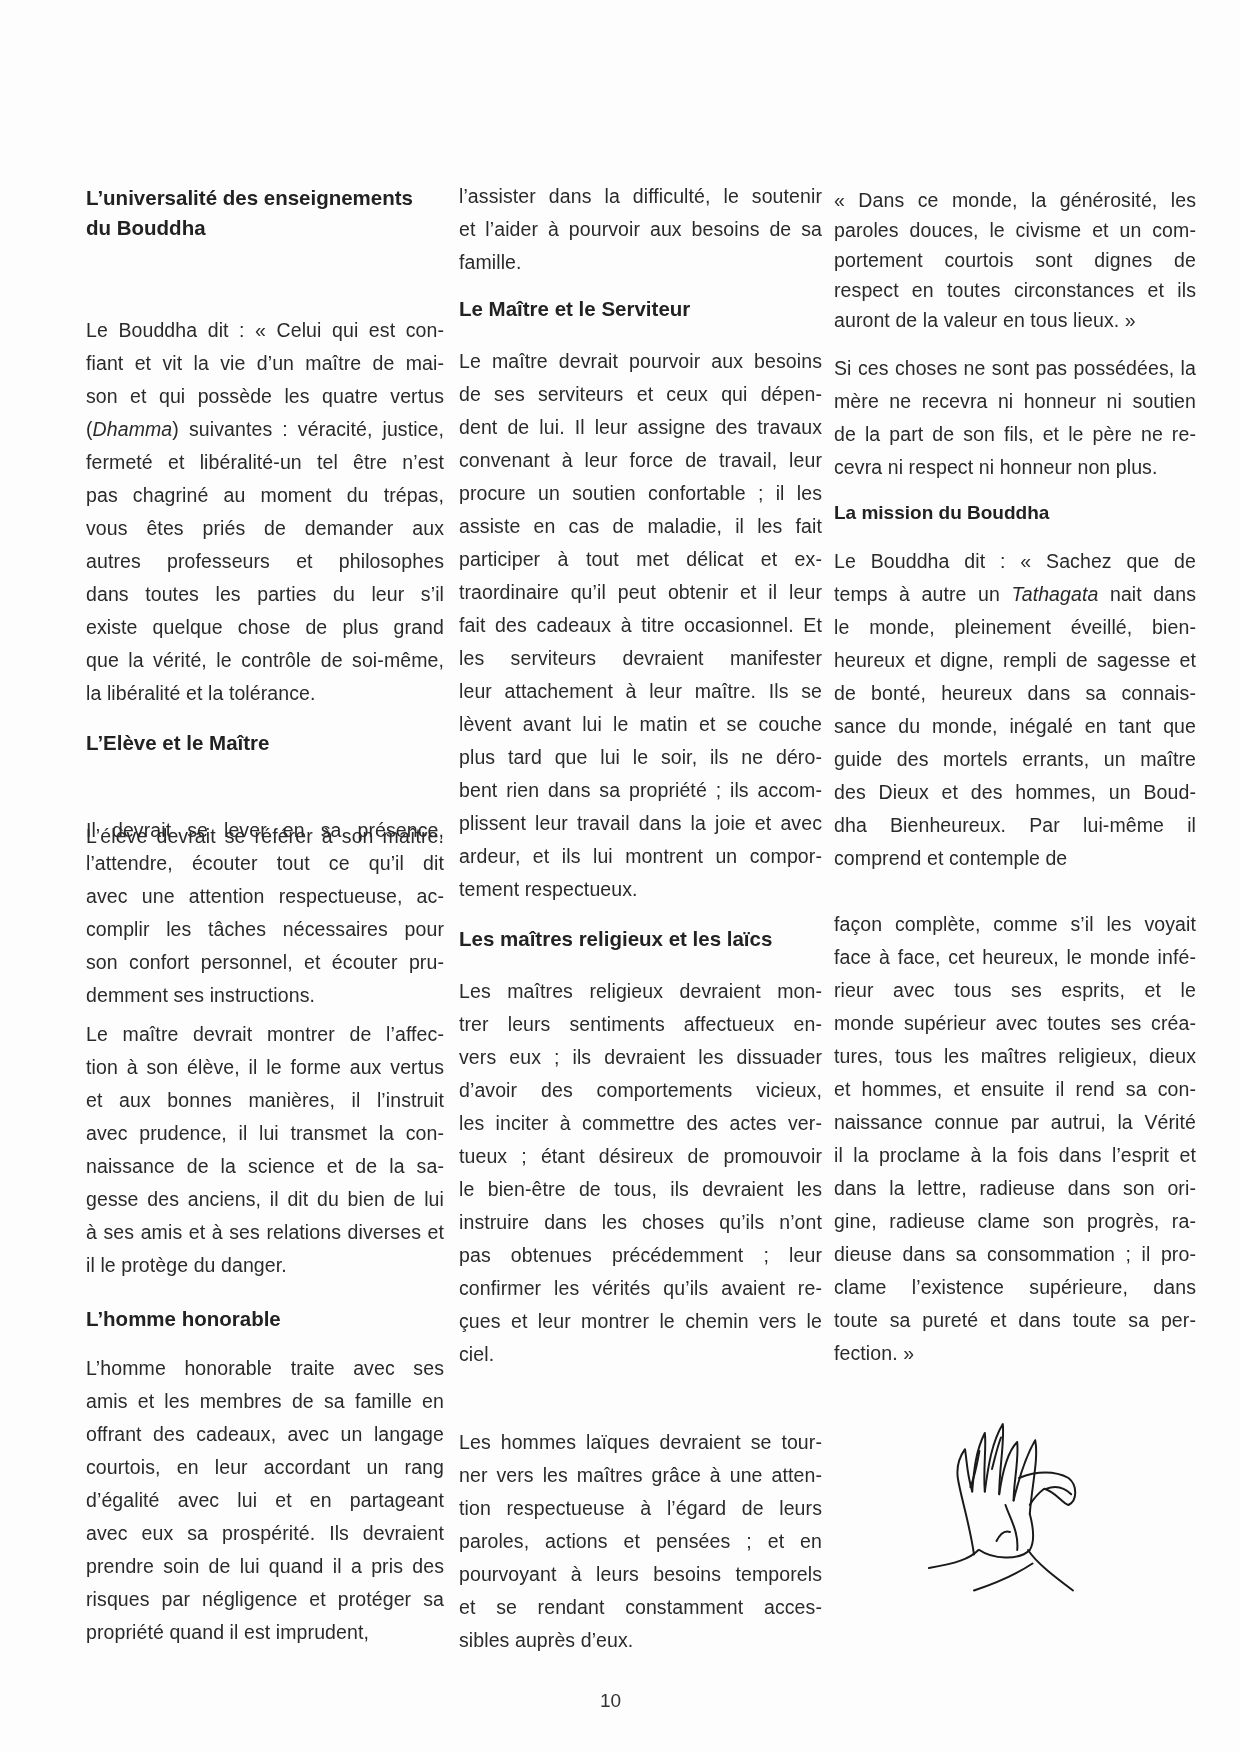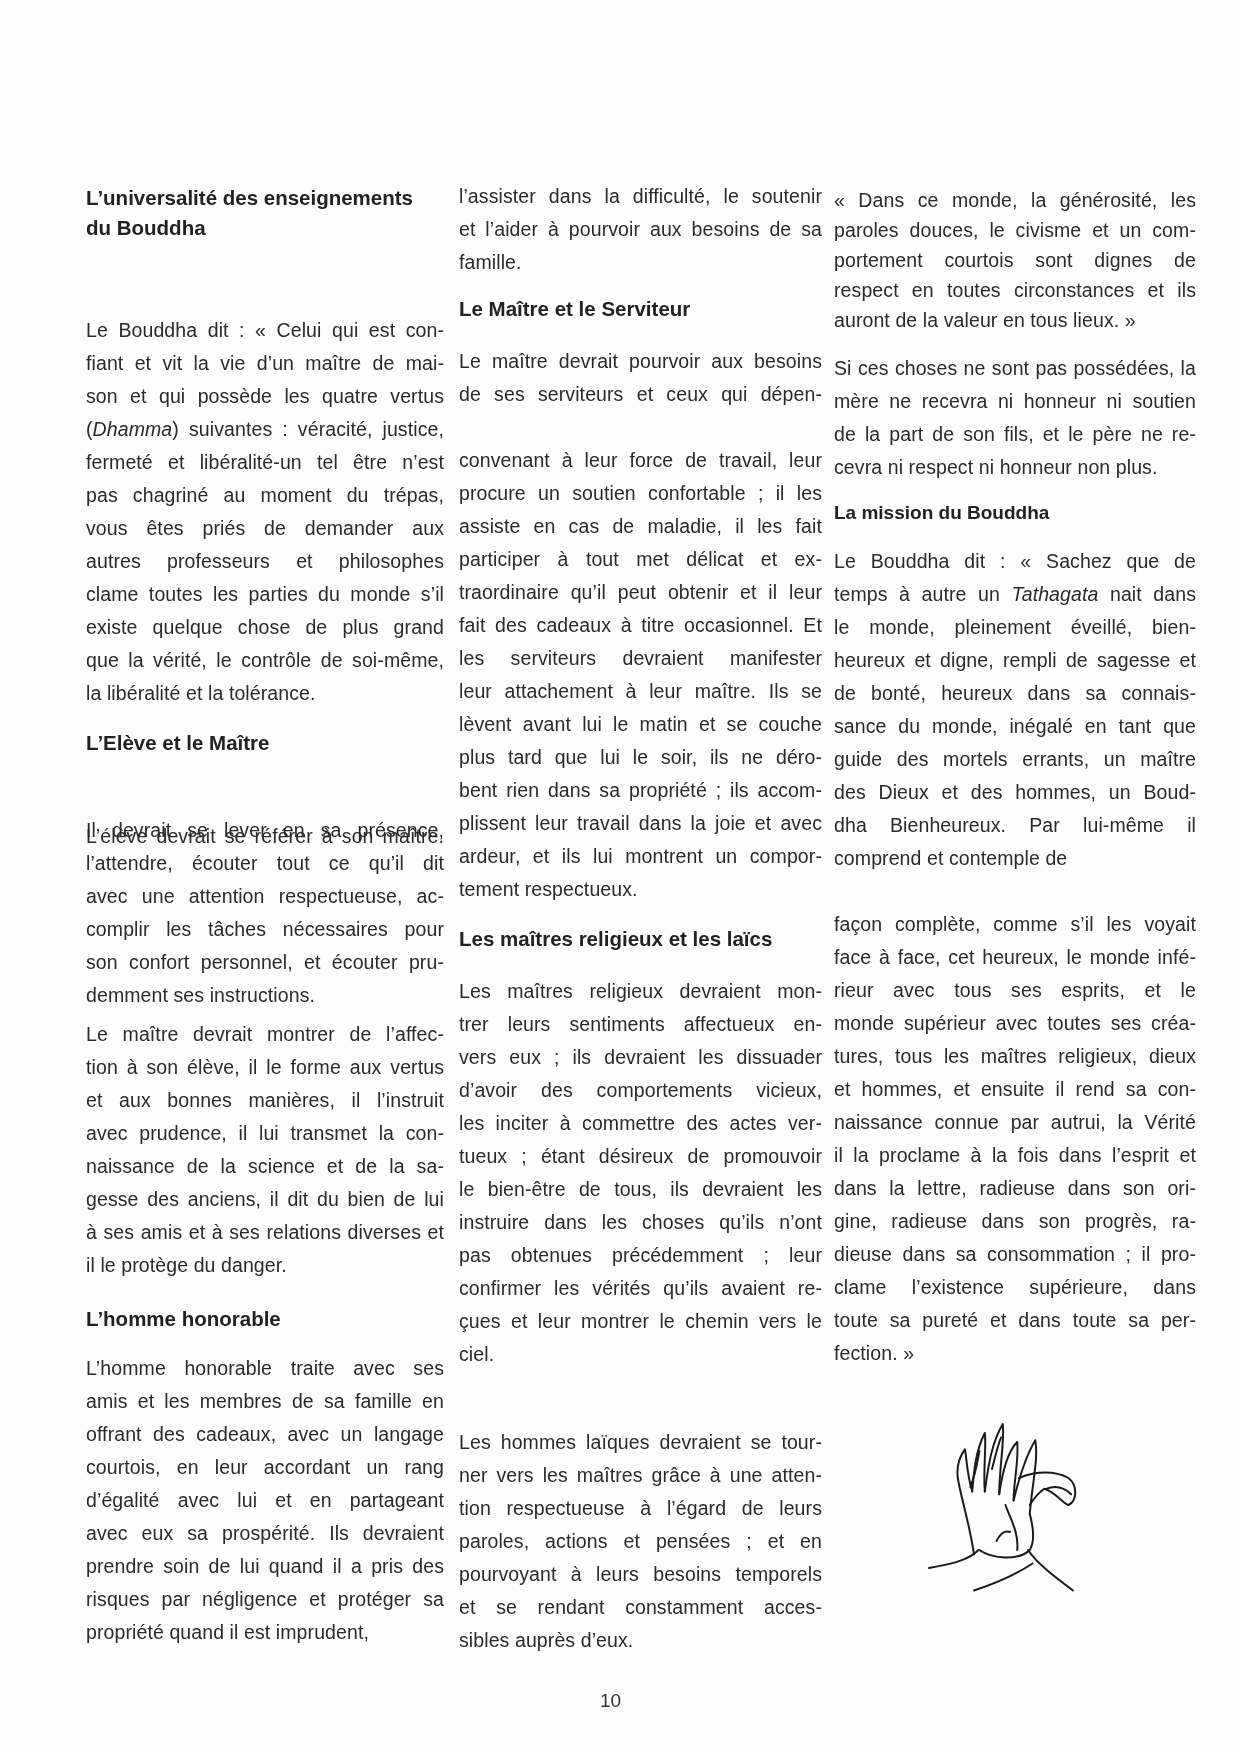--- a/index.html
+++ b/index.html
@@ -24,21 +24,21 @@
     <div class="head col1" style="top: 185px;">L’universalité des enseignements</div>
     <div class="head col1" style="top: 215px;">du Bouddha</div>
     <div class="line col1 just" style="top: 318px;">Le Bouddha dit : « Celui qui est con-</div>
     <div class="line col1 just" style="top: 351px;">fiant et vit la vie d’un maître de mai-</div>
     <div class="line col1 just" style="top: 384px;">son et qui possède les quatre vertus</div>
     <div class="line col1 just" style="top: 417px;">(<em>Dhamma</em>) suivantes : véracité, justice,</div>
     <div class="line col1 just" style="top: 450px;">fermeté et libéralité-un tel être n’est</div>
     <div class="line col1 just" style="top: 483px;">pas chagriné au moment du trépas,</div>
     <div class="line col1 just" style="top: 516px;">vous êtes priés de demander aux</div>
     <div class="line col1 just" style="top: 549px;">autres professeurs et philosophes</div>
-    <div class="line col1 just" style="top: 582px;">clame toutes les parties du monde s’il</div>
+    <div class="line col1 just" style="top: 582px;">dans toutes les parties du leur s’il</div>
     <div class="line col1 just" style="top: 615px;">existe quelque chose de plus grand</div>
     <div class="line col1 just" style="top: 648px;">que la vérité, le contrôle de soi-même,</div>
     <div class="line col1" style="top: 681px;">la libéralité et la tolérance.</div>
     <div class="head col1" style="top: 730px;">L’Elève et le Maître</div>
     <div class="line col1 just" style="top: 785px; margin-top: 39px;">L’élève devrait se référer à son maître.</div>
     <div class="line col1 just" style="top: 818px;">Il devrait se lever en sa présence,</div>
     <div class="line col1 just" style="top: 851px;">l’attendre, écouter tout ce qu’il dit</div>
     <div class="line col1 just" style="top: 884px;">avec une attention respectueuse, ac-</div>
     <div class="line col1 just" style="top: 917px;">complir les tâches nécessaires pour</div>
     <div class="line col1 just" style="top: 950px;">son confort personnel, et écouter pru-</div>
@@ -60,20 +60,21 @@
     <div class="line col1 just" style="top: 1521px;">avec eux sa prospérité. Ils devraient</div>
     <div class="line col1 just" style="top: 1554px;">prendre soin de lui quand il a pris des</div>
     <div class="line col1 just" style="top: 1587px;">risques par négligence et protéger sa</div>
     <div class="line col1" style="top: 1620px;">propriété quand il est imprudent,</div>
     <div class="line col2 just" style="top: 184px;">l’assister dans la difficulté, le soutenir</div>
     <div class="line col2 just" style="top: 217px;">et l’aider à pourvoir aux besoins de sa</div>
     <div class="line col2" style="top: 250px;">famille.</div>
     <div class="head col2" style="top: 296px;">Le Maître et le Serviteur</div>
     <div class="line col2 just" style="top: 349px;">Le maître devrait pourvoir aux besoins</div>
     <div class="line col2 just" style="top: 382px;">de ses serviteurs et ceux qui dépen-</div>
+    <div class="line col2 just" style="top: 415px;">dent de lui. Il leur assigne des travaux</div>
     <div class="line col2 just" style="top: 448px;">convenant à leur force de travail, leur</div>
     <div class="line col2 just" style="top: 481px;">procure un soutien confortable ; il les</div>
     <div class="line col2 just" style="top: 547px;">participer à tout met délicat et ex-</div>
     <div class="line col2 just" style="top: 514px;">assiste en cas de maladie, il les fait</div>
     <div class="line col2 just" style="top: 580px;">traordinaire qu’il peut obtenir et il leur</div>
     <div class="line col2 just" style="top: 613px;">fait des cadeaux à titre occasionnel. Et</div>
     <div class="line col2 just" style="top: 646px;">les serviteurs devraient manifester</div>
     <div class="line col2 just" style="top: 679px;">leur attachement à leur maître. Ils se</div>
     <div class="line col2 just" style="top: 712px;">lèvent avant lui le matin et se couche</div>
     <div class="line col2 just" style="top: 745px;">plus tard que lui le soir, ils ne déro-</div>
@@ -123,21 +124,21 @@
     <div class="line col3" style="top: 846px;">comprend et contemple de</div>
     <div class="line col3 just" style="top: 912px;">façon complète, comme s’il les voyait</div>
     <div class="line col3 just" style="top: 945px;">face à face, cet heureux, le monde infé-</div>
     <div class="line col3 just" style="top: 978px;">rieur avec tous ses esprits, et le</div>
     <div class="line col3 just" style="top: 1011px;">monde supérieur avec toutes ses créa-</div>
     <div class="line col3 just" style="top: 1044px;">tures, tous les maîtres religieux, dieux</div>
     <div class="line col3 just" style="top: 1077px;">et hommes, et ensuite il rend sa con-</div>
     <div class="line col3 just" style="top: 1110px;">naissance connue par autrui, la Vérité</div>
     <div class="line col3 just" style="top: 1143px;">il la proclame à la fois dans l’esprit et</div>
     <div class="line col3 just" style="top: 1176px;">dans la lettre, radieuse dans son ori-</div>
-    <div class="line col3 just" style="top: 1209px;">gine, radieuse dans son progrès, ra-</div>
+    <div class="line col3 just" style="top: 1209px;">gine, radieuse clame son progrès, ra-</div>
     <div class="line col3 just" style="top: 1242px;">dieuse dans sa consommation ; il pro-</div>
     <div class="line col3 just" style="top: 1275px;">clame l’existence supérieure, dans</div>
     <div class="line col3 just" style="top: 1308px;">toute sa pureté et dans toute sa per-</div>
     <div class="line col3" style="top: 1341px;">fection. »</div>
     <div class="pageno">10</div>
     <svg class="illus" viewBox="0 0 200 200">
   <g fill="none" stroke="#1a1a1a" stroke-width="2.2" stroke-linecap="round" stroke-linejoin="round">
     <path d="M10 170 C 40 165, 55 160, 65 150"></path>
     <path d="M60 155 C 55 120, 45 90, 42 70 C 40 55, 45 45, 50 38 C 52 50, 52 65, 58 85"></path>
     <path d="M58 85 C 60 60, 62 40, 72 20 C 74 35, 70 60, 72 85"></path>

